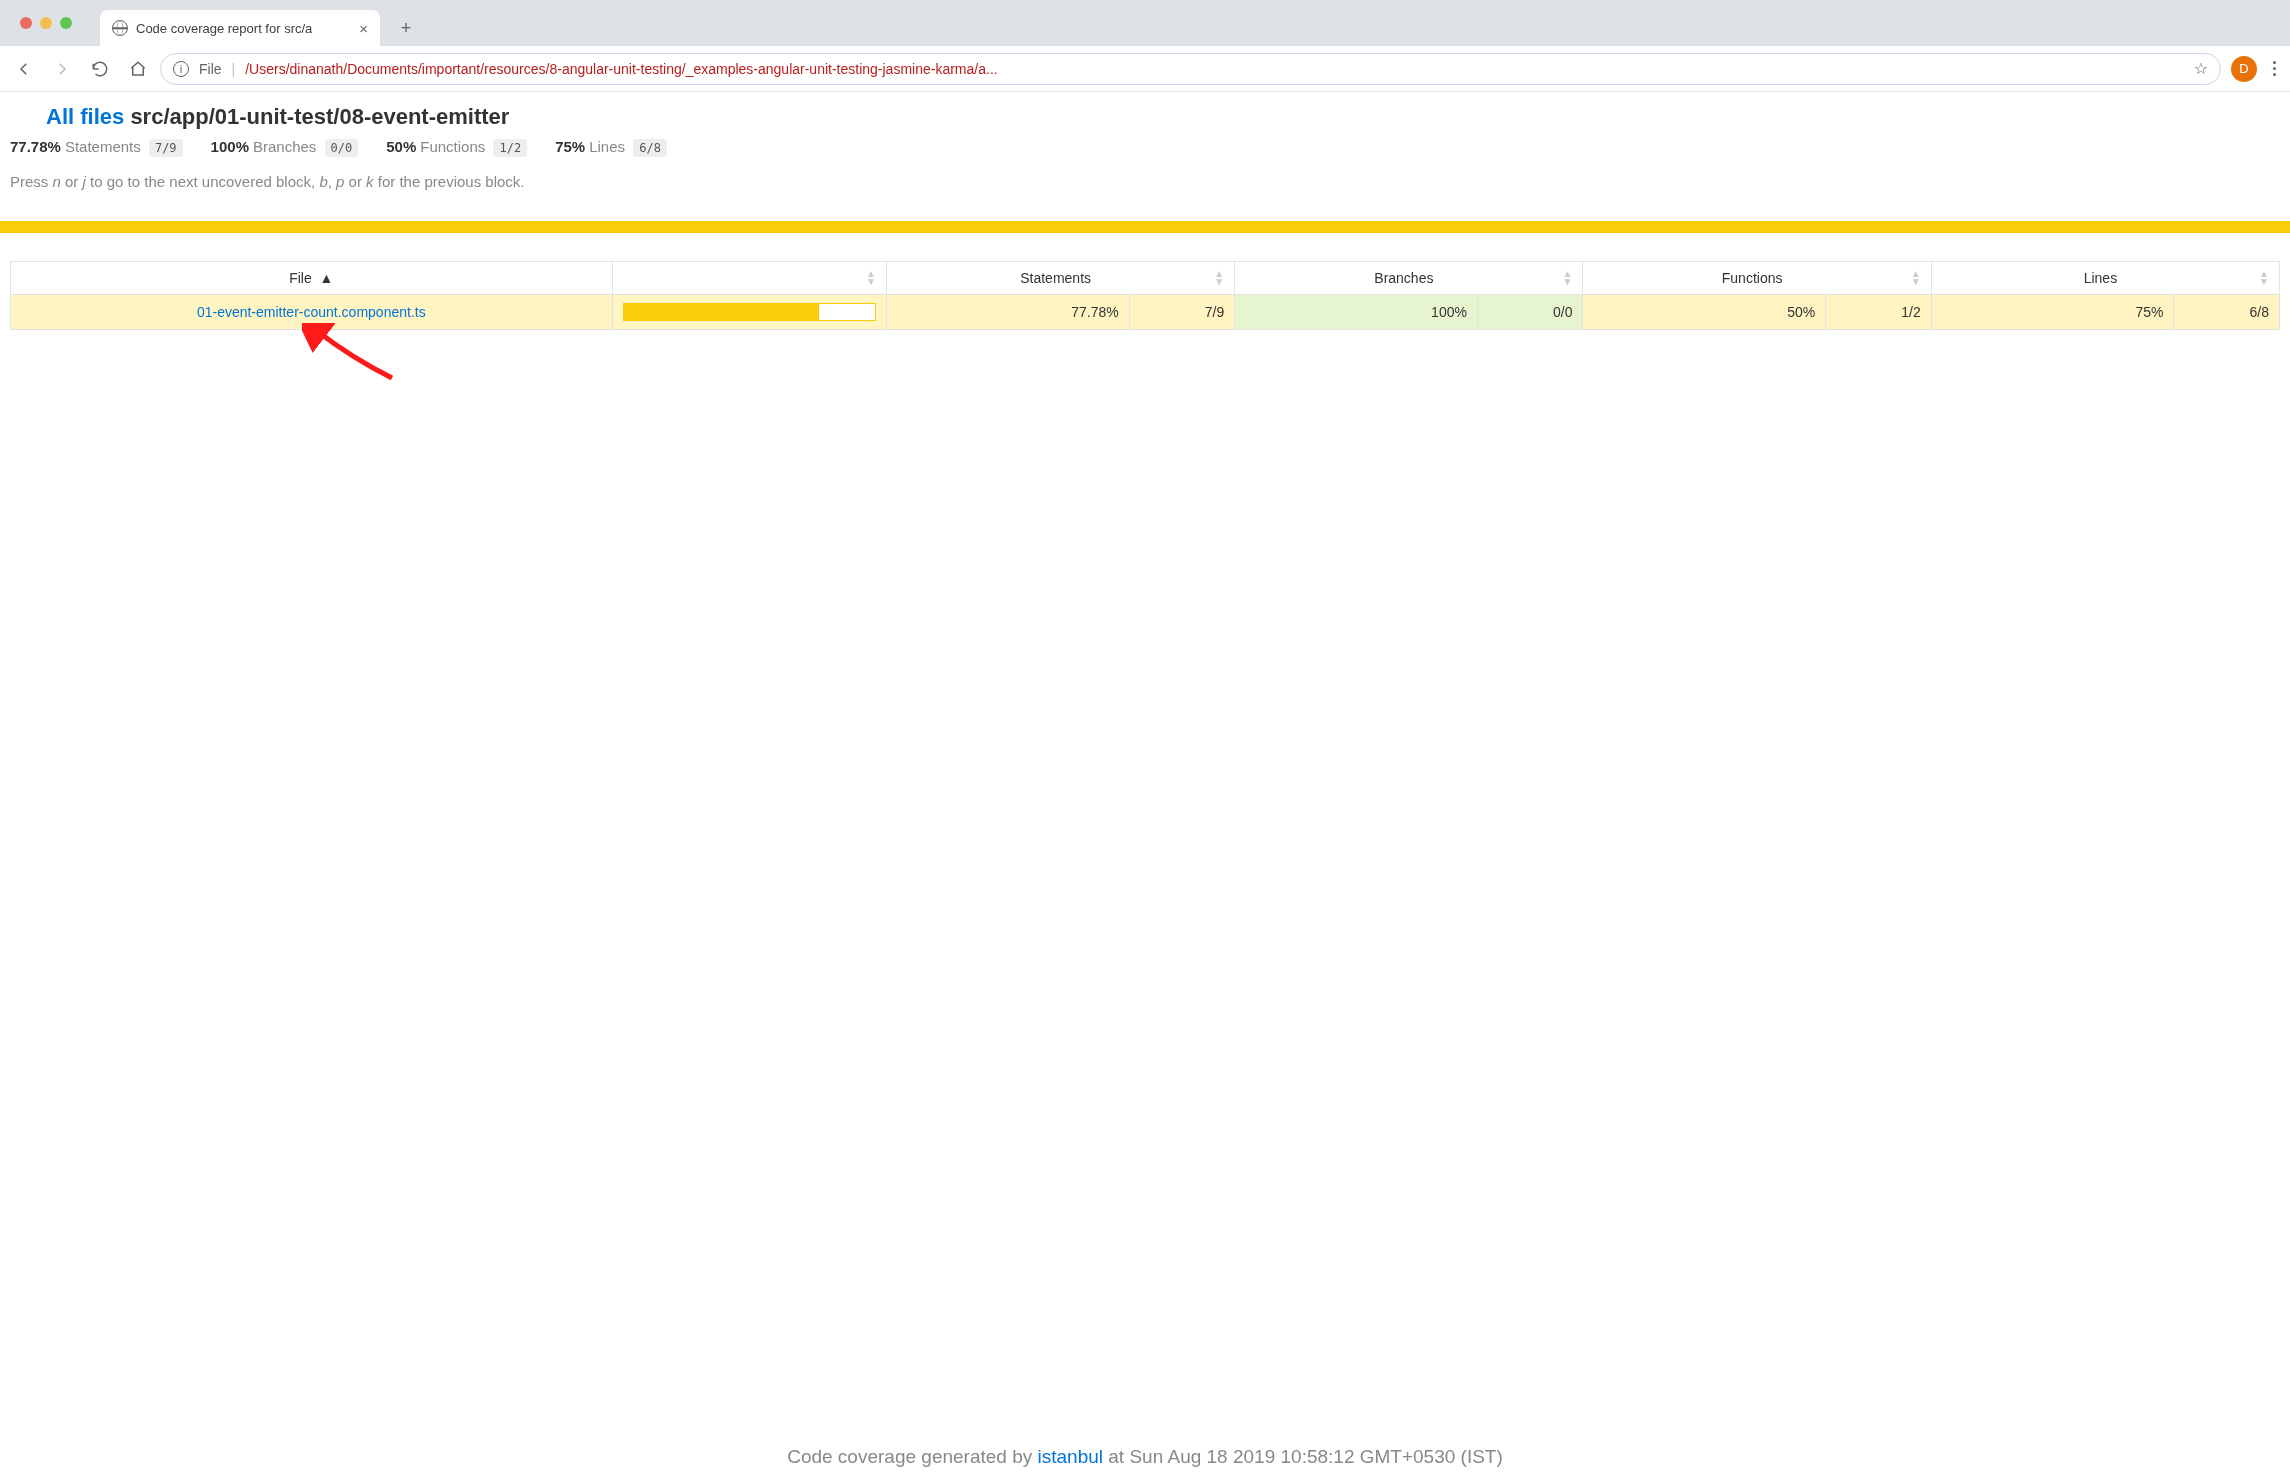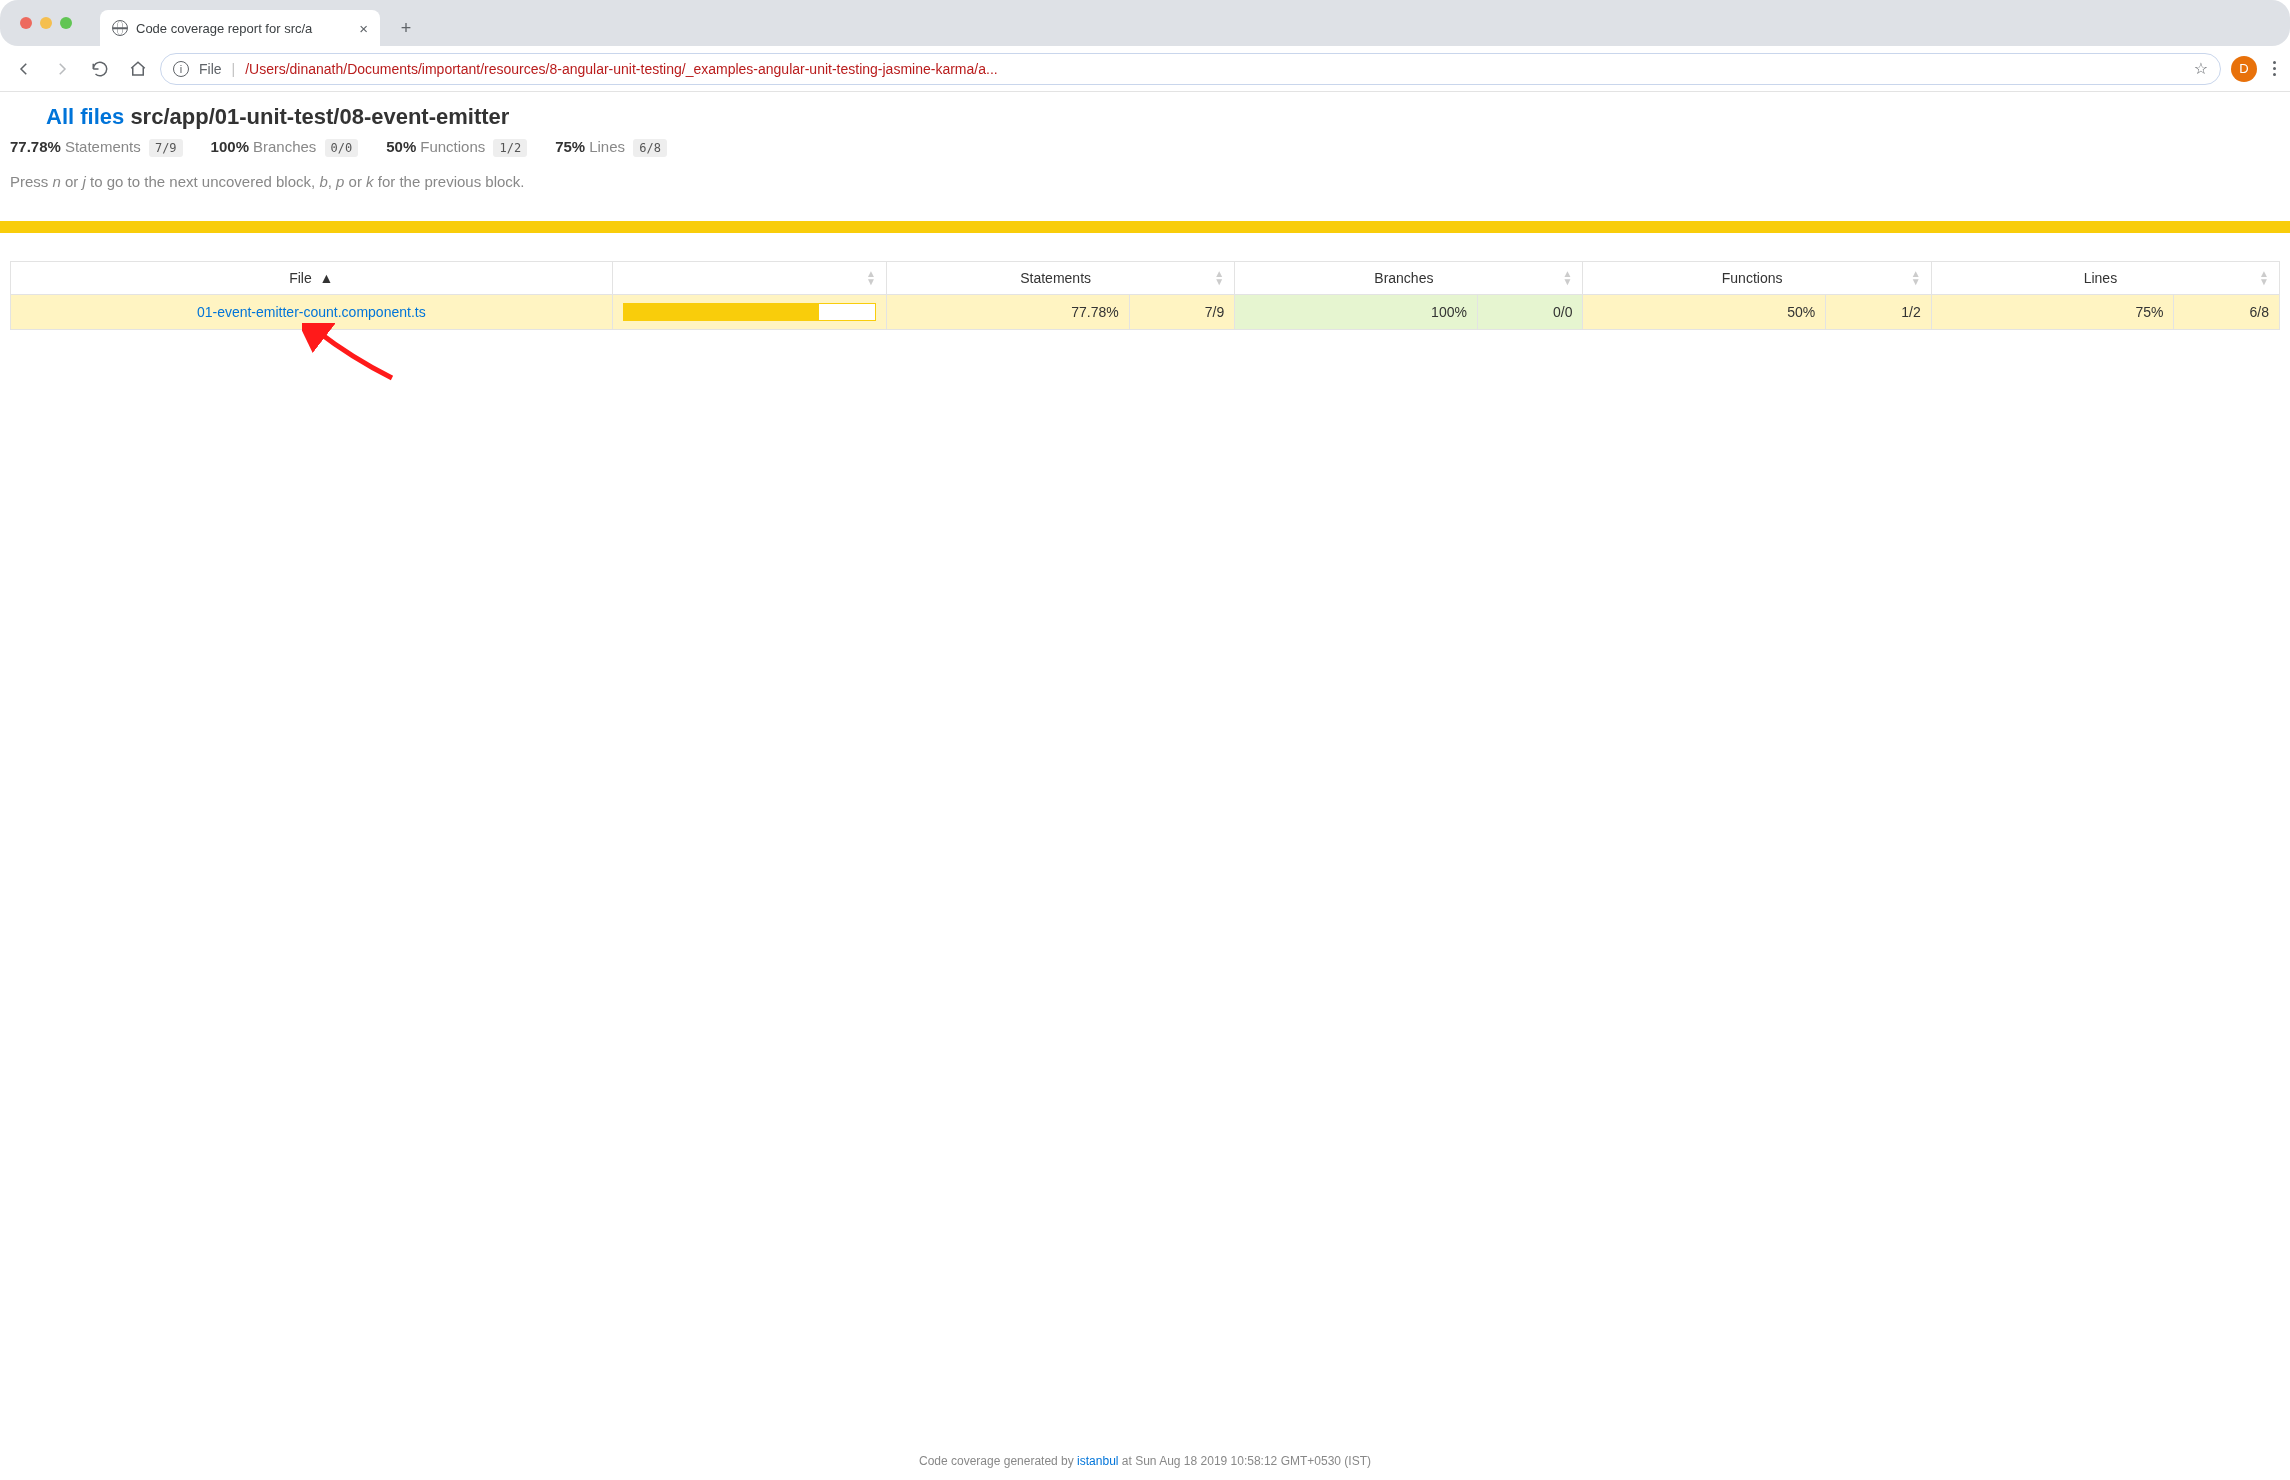--- a/index.html
+++ b/index.html
@@ -1,21 +1,21 @@
 <!DOCTYPE html>
 <html><head>
 <meta charset="utf-8">
 <style>
   * { margin:0; padding:0; box-sizing:border-box; }
   html, body { width:100%; height:100%; font-family:-apple-system, BlinkMacSystemFont, "Segoe UI", Helvetica, Arial, sans-serif; color:#333; background:#fff; }
   body { overflow:hidden; }
 
   
   .chrome        { width:100%; height:100%; display:flex; flex-direction:column; }
-  .tabstrip      { background:#dee1e6; height:46px; display:flex; align-items:flex-end; padding-left:10px;border-radius:18px; }
+  .tabstrip      { background:#dee1e6; height:46px; display:flex; align-items:flex-end; padding-left:10px; }
   .traffic       { display:flex; gap:8px; align-items:center; height:100%; padding:0 10px; }
   .dot           { width:12px; height:12px; border-radius:50%; }
   .dot.red       { background:#ed6a5e; }
   .dot.yellow    { background:#f5bf4f; }
   .dot.green     { background:#61c554; }
   .tab           { background:#fff; height:36px; border-top-left-radius:8px; border-top-right-radius:8px;
                    display:flex; align-items:center; padding:0 12px; gap:8px; margin-left:18px; min-width:280px; max-width:290px; }
   .tab .globe    { width:16px; height:16px; border:1.5px solid #5f6368; border-radius:50%; position:relative; flex-shrink:0; }
   .tab .globe::before { content:""; position:absolute; inset:0; border-left:1.5px solid #5f6368; border-right:1.5px solid #5f6368; border-radius:50%; transform:scaleX(.45); }
   .tab .globe::after  { content:""; position:absolute; left:0; right:0; top:50%; height:1.5px; background:#5f6368; transform:translateY(-50%); }
@@ -61,21 +61,21 @@
   th.active .asc { color:#333; }
   td.file        { text-align:center; }
   td.file a      { color:#0074d9; text-decoration:none; cursor:pointer; }
   td.num         { text-align:right; font-variant-numeric:tabular-nums; }
   td.bar-cell    { padding:8px 10px; }
   .bar-outer     { width:100%; height:18px; border:1px solid #f9cd0b; background:#fff; position:relative; }
   .bar-fill      { height:100%; background:#f9cd0b; }
   tr.row-med td          { background:#fff4c2; }
   tr.row-med td.high-bg  { background:#e6f5d0; }
 
-  .footer        { position:absolute; left:0; right:0; bottom:12px; text-align:center; font-size:12px; color:#888; }
+  .footer        { position:absolute; left:0; right:0; bottom:12px; text-align:center; font-size:19px; color:#888; }
   .footer a      { color:#0074d9; text-decoration:none; cursor:pointer; }
 
   
   .arrow-annot   { position:absolute; pointer-events:none; }
 
   
   col.c-file  { width:28.5%; }
   col.c-bar   { width:13%; }
   col.c-pct   { width:11.5%; }
   col.c-frac  { width:5%; }

